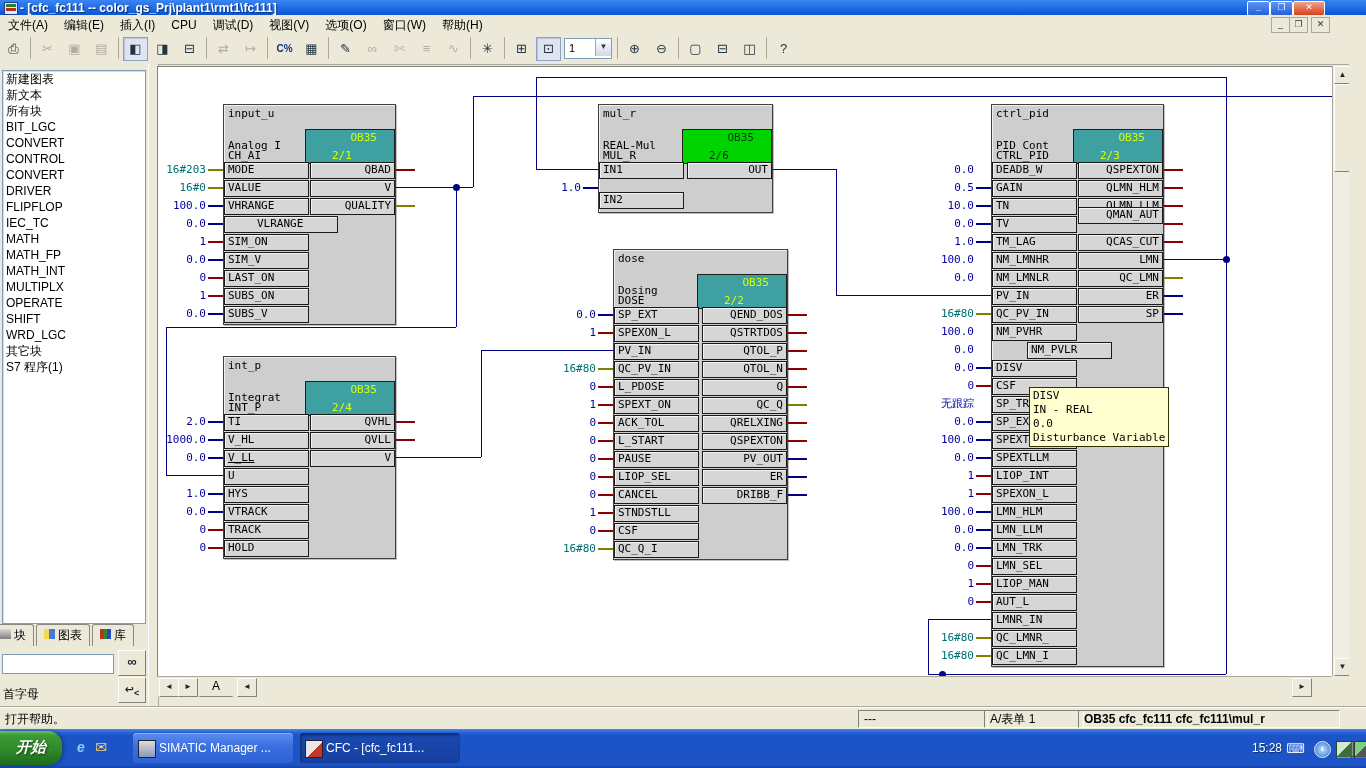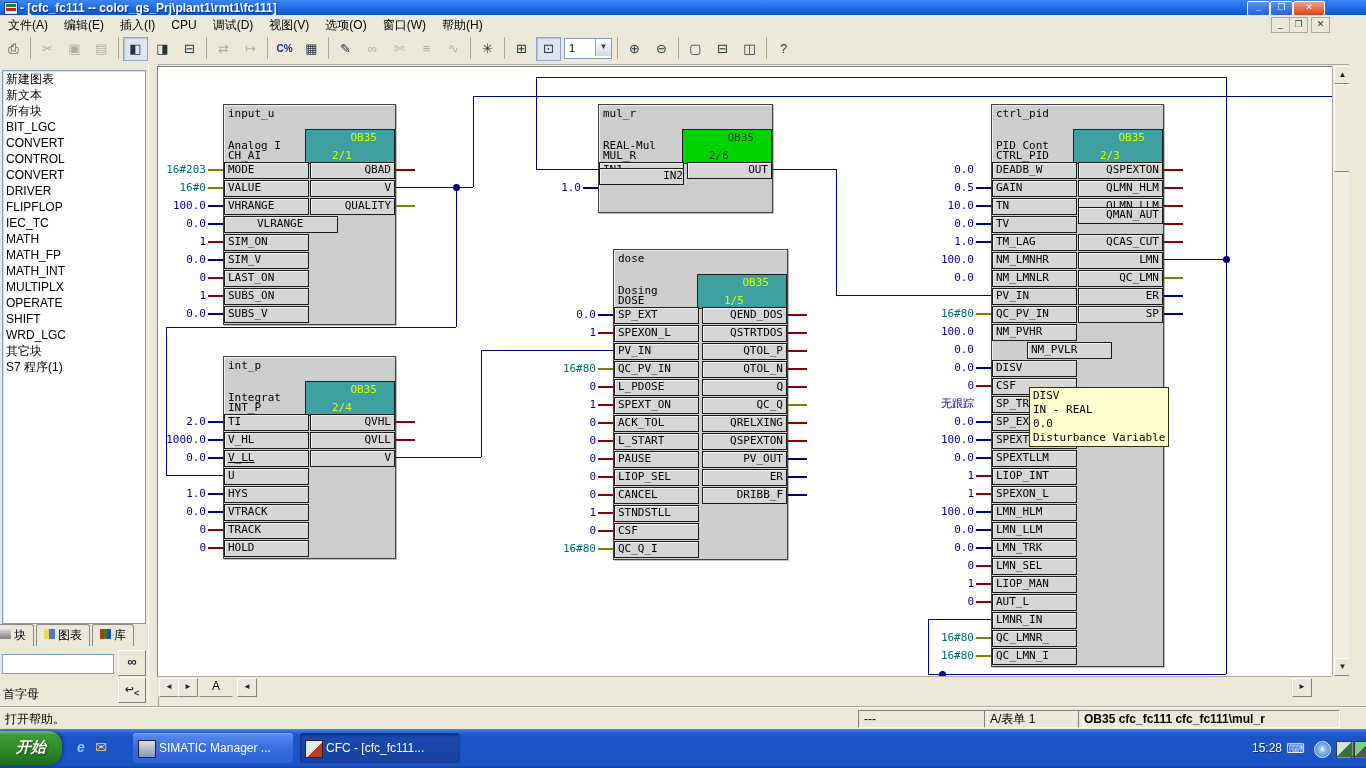--- a/index.html
+++ b/index.html
@@ -231,32 +231,32 @@
       </div>
       <div class="blk" style="left: 440px; top: 37px; width: 173px; height: 107px;">
         <div class="bname">mul_r</div>
         <div class="btype">MUL_R</div>
         <div class="bcomment">REAL-Mul</div>
         <div class="obbox" style="left: 83px; width: 88px; background: rgb(0, 212, 0);">
           <div class="ob" style="color: rgb(0, 56, 0);">OB35</div>
           <div class="task" style="color: rgb(0, 56, 0);">2/6</div>
         </div>
         <div class="cin" style="top: 57px; width: 80px;">IN1</div>
-        <div class="cin" style="top: 63px; width: 80px; text-align: right;">IN2</div>
+        <div class="cin" style="top: 87px; width: 80px;">IN2</div>
         <div class="pval" style="top: 75px; right: calc(100% + 18px); color: rgb(0, 0, 160);">1.0</div>
         <div class="pdash" style="top: 82px; left: -16px; width: 15px; background: rgb(0, 0, 128);"></div>
         <div class="cout" style="top: 57px; width: 80px;">OUT</div>
       </div>
       <div class="blk" style="left: 455px; top: 182px; width: 173px; height: 309px;">
         <div class="bname">dose</div>
         <div class="btype">DOSE</div>
         <div class="bcomment">Dosing</div>
         <div class="obbox" style="left: 83px; width: 88px; background: rgb(63, 160, 162);">
           <div class="ob" style="color: rgb(216, 255, 0);">OB35</div>
-          <div class="task" style="color: rgb(216, 255, 0);">1/5</div>
+          <div class="task" style="color: rgb(216, 255, 0);">2/2</div>
         </div>
         <div class="cin" style="top: 57px; width: 80px;">SP_EXT</div>
         <div class="pval" style="top: 57px; right: calc(100% + 18px); color: rgb(0, 0, 160);">0.0</div>
         <div class="pdash" style="top: 64px; left: -16px; width: 15px; background: rgb(0, 0, 128);"></div>
         <div class="cin" style="top: 75px; width: 80px;">SPEXON_L</div>
         <div class="pval" style="top: 75px; right: calc(100% + 18px); color: rgb(0, 0, 160);">1</div>
         <div class="pdash" style="top: 82px; left: -16px; width: 15px; background: rgb(139, 0, 0);"></div>
         <div class="cin" style="top: 93px; width: 80px;">PV_IN</div>
         <div class="cin" style="top: 111px; width: 80px;">QC_PV_IN</div>
         <div class="pval" style="top: 111px; right: calc(100% + 18px); color: rgb(0, 112, 112);">16#80</div>

